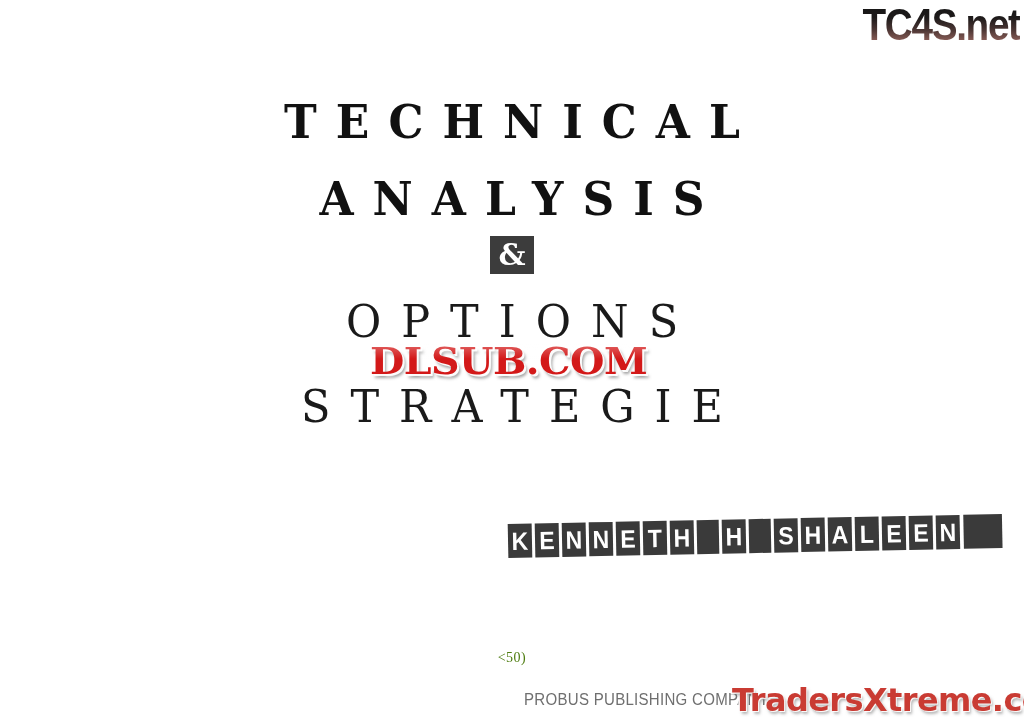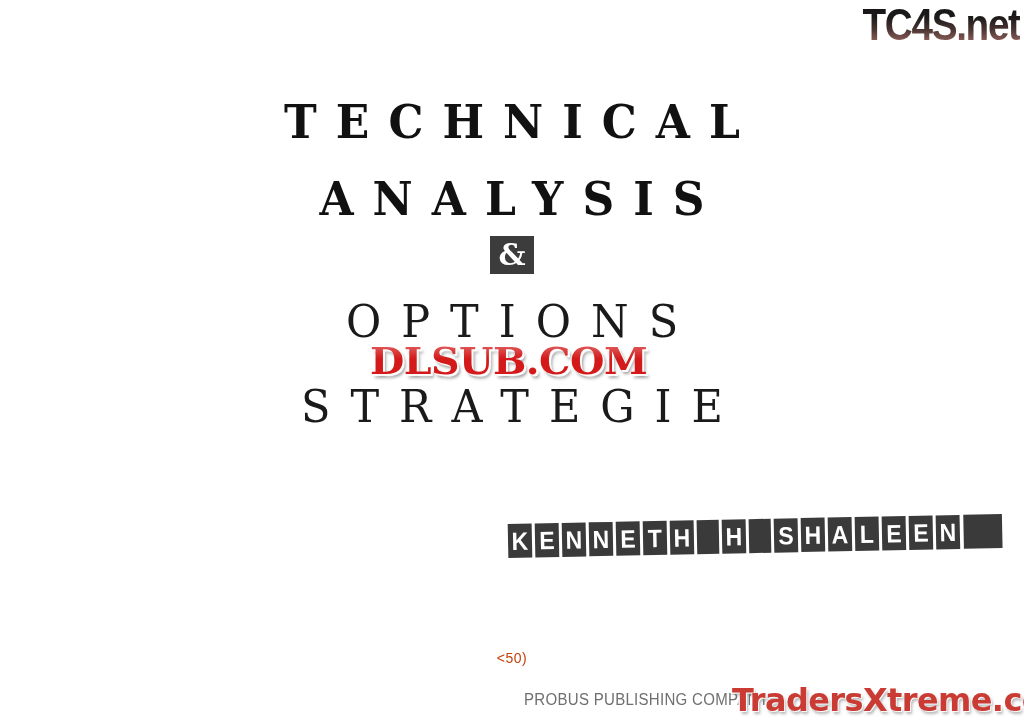--- a/index.html
+++ b/index.html
@@ -180,23 +180,23 @@
   .author-tile.blank { min-width: 16px; padding: 0 4px; }
   .author-tile.endcap { min-width: 42px; padding: 0; }
 
   
   .scan-mark {
     position: absolute;
     top: 650px;
     left: 0;
     right: 0;
     text-align: center;
-    font-family: Liberation Sans, sans-serif;
+    font-family: Liberation Serif, serif;
     font-size: 14px;
-    color: #c2410c;
+    color: #4d7c0f;
     letter-spacing: 0.5px;
   }
 
   
   .publisher {
     position: absolute;
     left: 524px;
     top: 690px;
     font-family: "Liberation Sans", sans-serif;
     font-size: 16px;

